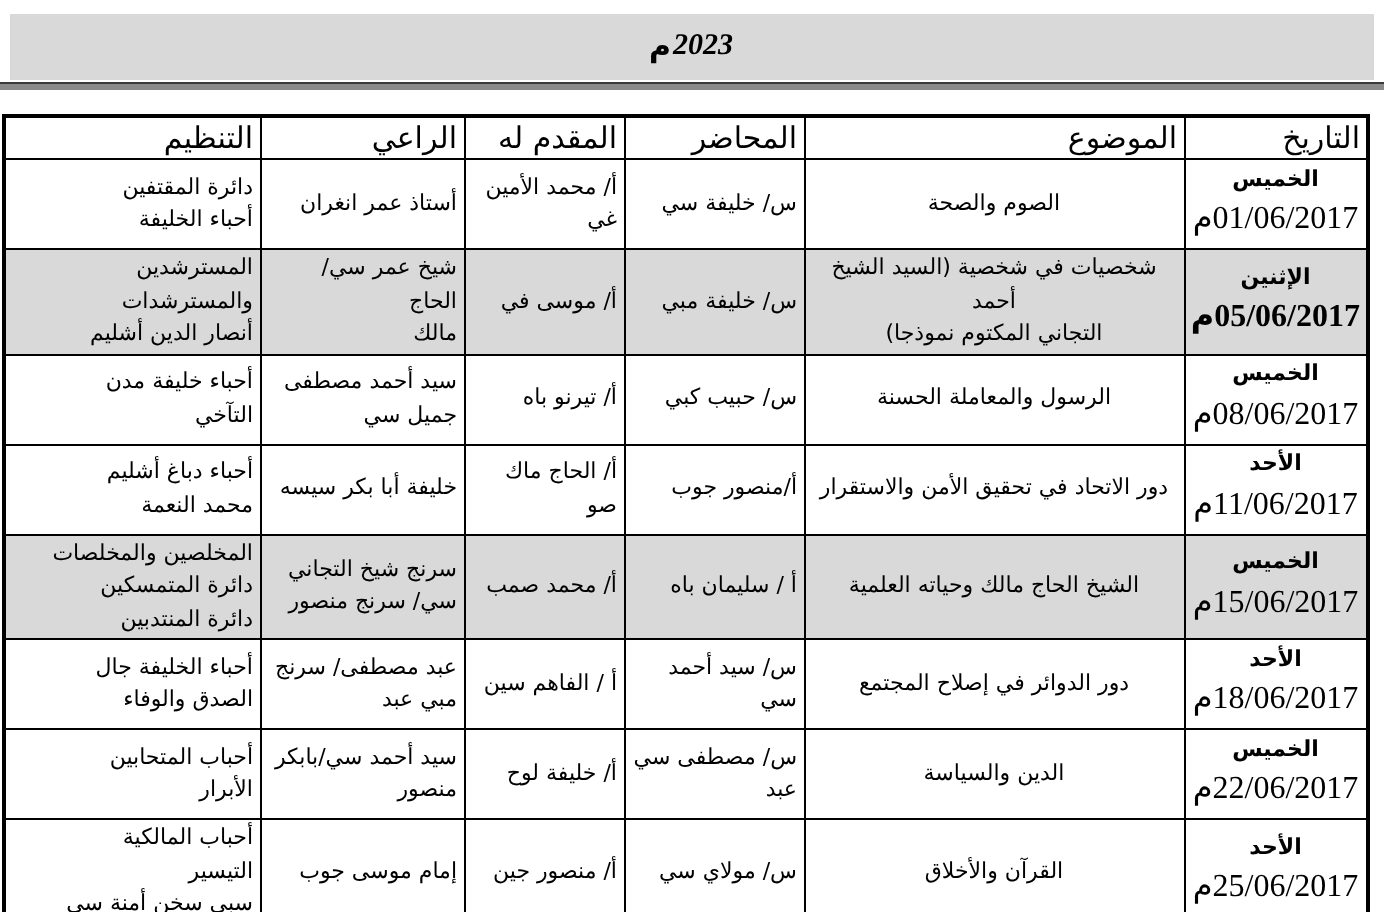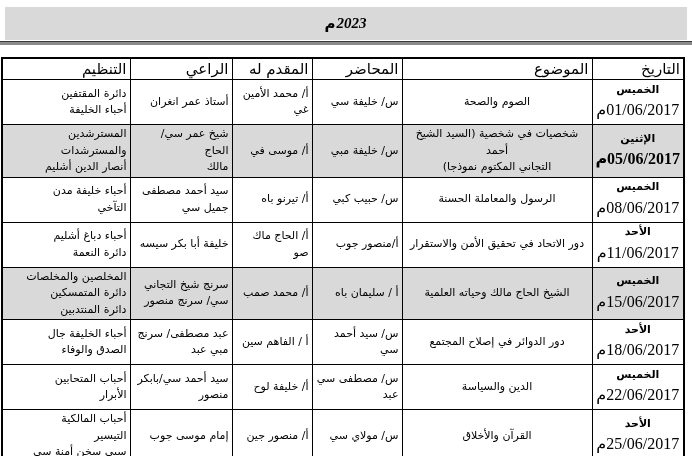--- a/index.html
+++ b/index.html
@@ -140,21 +140,21 @@
         <tr>
           <td class="date-cell">
             <span class="day">الأحد</span>
             <span class="date">11/06/2017م</span>
           </td>
           <td class="topic-cell">دور الاتحاد في تحقيق الأمن والاستقرار</td>
           <td class="lect-cell">أ/منصور جوب</td>
           <td class="pres-cell">أ/ الحاج ماك صو</td>
           <td class="spon-cell">خليفة أبا بكر سيسه</td>
           <td class="org-cell">أحباء دباغ أشليم
-دائرة النعمة</td>
+محمد النعمة</td>
         </tr>
 
         <tr class="shaded">
           <td class="date-cell">
             <span class="day">الخميس</span>
             <span class="date">15/06/2017م</span>
           </td>
           <td class="topic-cell">الشيخ الحاج مالك وحياته العلمية</td>
           <td class="lect-cell">أ / سليمان  باه</td>
           <td class="pres-cell">أ/ محمد صمب</td>

